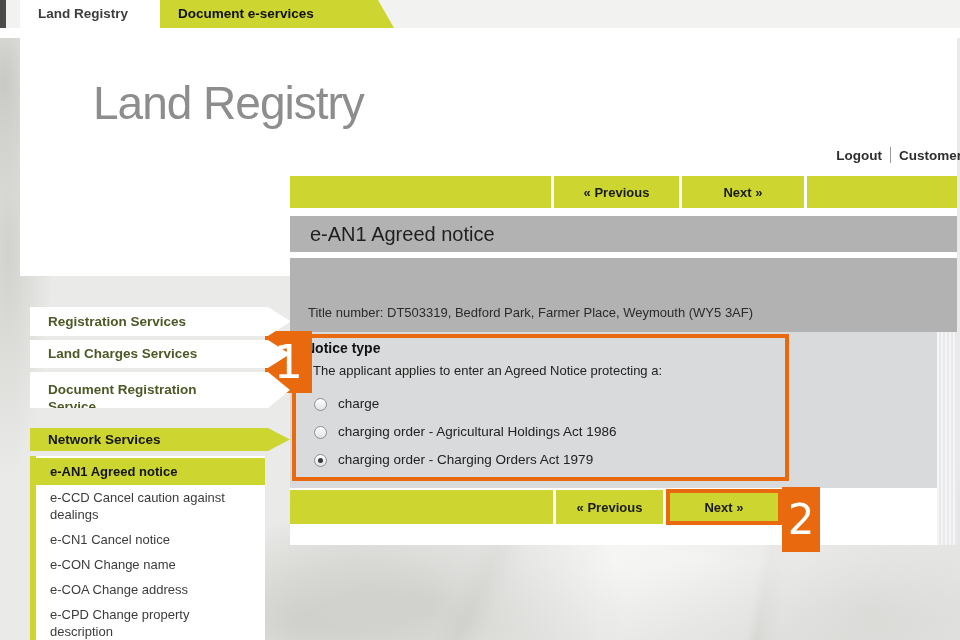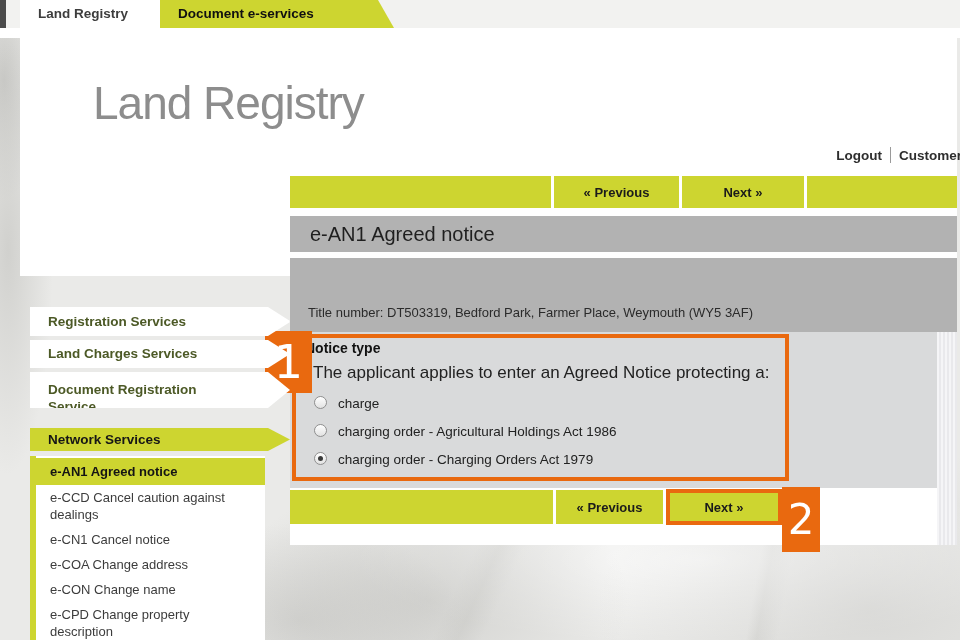--- a/index.html
+++ b/index.html
@@ -48,22 +48,22 @@
             font-size:20px;color:#1f1f1f;line-height:36px;padding-left:20px;box-sizing:border-box;}
   .subtitlebar{left:290px;top:258px;width:667px;height:87px;background:#b2b2b2;box-sizing:border-box;
                font-size:13px;color:#2b2b2b;padding:47px 0 0 18px;}
 
   
   .formarea{left:290px;top:332px;width:647px;height:156px;background:#d9dadb;}
   .scrollstrip{left:937px;top:332px;width:20px;height:213px;
                background:repeating-linear-gradient(90deg,#f5f5f7 0 2px,#e9e9ec 2px 4px);}
   .noticebox{left:292px;top:334px;width:489px;height:139px;border:4px solid #e9690f;}
   .form-heading{left:305px;top:340px;font-size:14px;font-weight:bold;color:#111;}
-  .form-instruction{left:313px;top:363px;font-size:17px;color:#222;}
-  .opt{position:absolute;left:314px;display:flex;align-items:flex-start;gap:11px;font-size:13.5px;color:#222;}
+  .form-instruction{left:313px;top:363px;font-size:13px;color:#222;}
+  .opt{position:absolute;left:314px;display:flex;align-items:flex-end;gap:11px;font-size:13.5px;color:#222;}
   .rb{width:13px;height:13px;border-radius:50%;border:1px solid #8f8f8f;box-sizing:border-box;
       background:linear-gradient(#ffffff,#e2e2e2);position:relative;flex:0 0 auto;}
   .rb.checked::after{content:"";position:absolute;left:3px;top:3px;width:5px;height:5px;
       border-radius:50%;background:#3a3a3a;}
 
   
   .badge{background:#e9690f;color:#ffffff;display:flex;align-items:center;justify-content:center;
          font-family:"DejaVu Sans",sans-serif;font-weight:400;}
   .badge1{left:265px;top:331px;width:47px;height:62px;font-size:46px;}
   .badge2{left:782px;top:487px;width:38px;height:65px;font-size:42px;}
@@ -151,18 +151,18 @@
   <div class="abs side-item si2">Registration Services</div>
   <div class="abs side-item si3">Land Charges Services</div>
   <div class="abs side-item si4">Document Registration Service</div>
   <div class="abs side-item si5 active">Network Services</div>
 
   <div class="abs submenu-strip"></div>
   <div class="abs submenu">
     <div class="sub-item active">e-AN1 Agreed notice</div>
     <div class="sub-item">e-CCD Cancel caution against dealings</div>
     <div class="sub-item">e-CN1 Cancel notice</div>
+    <div class="sub-item">e-CON Change name</div>
     <div class="sub-item">e-COA Change address</div>
-    <div class="sub-item">e-CON Change name</div>
     <div class="sub-item">e-CPD Change property description</div>
   </div>
 
 </div>
 
 </body></html>

